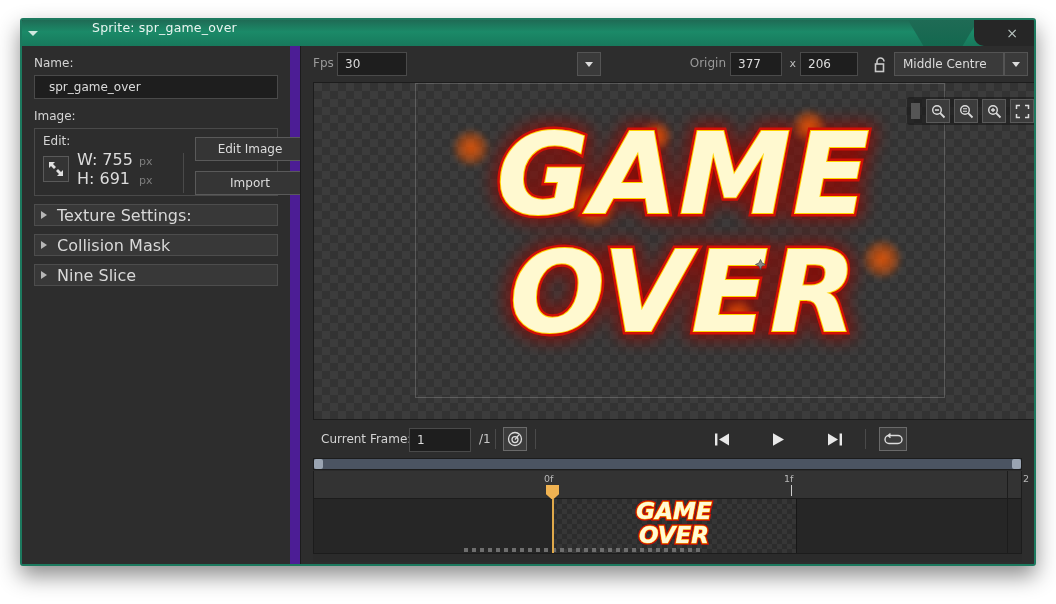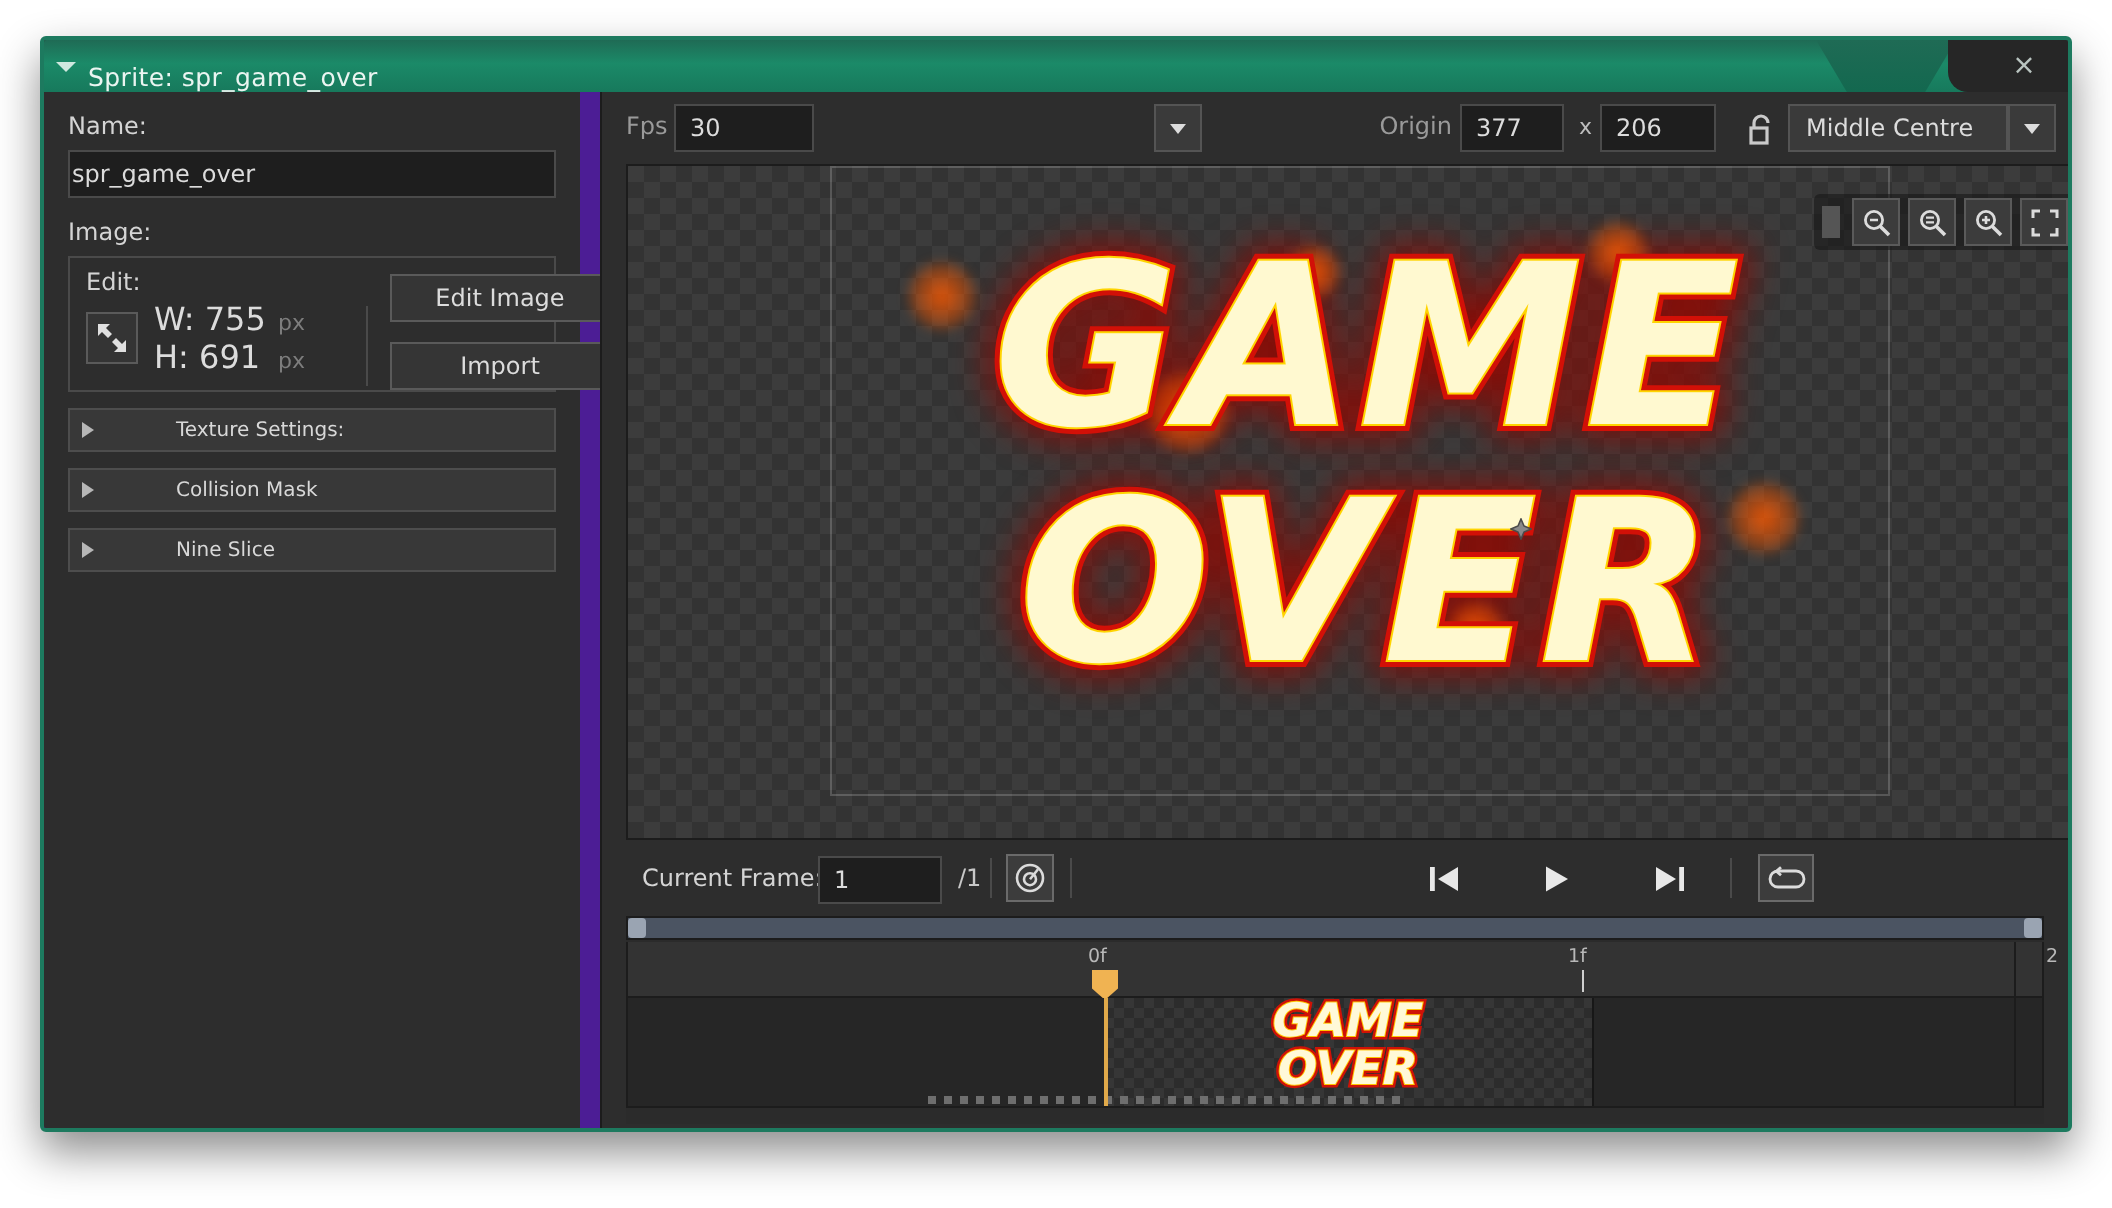--- a/index.html
+++ b/index.html
@@ -18,21 +18,21 @@
     border: 2px solid #1d7a5f;
     border-radius: 3px;
     box-shadow: 0 10px 22px rgba(0,0,0,0.45);
     overflow: hidden;
   }
 
   
   #titlebar {
     position: absolute; left: 0; top: 0; width: 100%; height: 26px;
     background: linear-gradient(to bottom, #1f6b55 0%, #1b8a68 45%, #17795c 100%);
-    display: flex; align-items: flex-end;
+    display: flex; align-items: flex-start; gap: 48px;
   }
   #title-collapse {
     width: 22px; height: 26px; display: flex; align-items: center; justify-content: center;
   }
   #title-collapse .tri {
     width: 0; height: 0;
     border-left: 5px solid transparent; border-right: 5px solid transparent;
     border-top: 5px solid #cfe8df;
   }
   #title-text {
@@ -61,21 +61,21 @@
 
   
   #left-panel {
     position: absolute; left: 0; top: 0; width: 268px; height: 100%;
     background: #2d2d2d; padding: 10px 12px 0 12px;
   }
   .panel-label { color: #d4d4d4; font-size: 12px; margin-bottom: 5px; }
   .text-input {
     width: 100%; height: 24px; background: #1e1e1e;
     border: 1px solid #4a4a4a; color: #dcdcdc;
-    font-size: 12px; padding: 0 1px; line-height: 22px;
+    font-size: 12px; padding: 0 14px; line-height: 22px;
   }
   #image-label { margin-top: 10px; }
   #size-box {
     margin-top: 4px; border: 1px solid #4a4a4a; background: #2d2d2d;
     height: 68px; padding: 5px 8px; position: relative;
   }
   #size-title { color: #d4d4d4; font-size: 12px; margin-bottom: 2px; }
   #size-row { display: flex; align-items: center; }
   #resize-icon {
     width: 26px; height: 26px; border: 1px solid #5a5a5a; background: #343434;
@@ -98,21 +98,21 @@
 
   .collapse-row {
     margin-top: 8px; height: 22px; background: #383838; border: 1px solid #4d4d4d;
     display: flex; align-items: center; padding-left: 6px;
   }
   .collapse-row .tri-r {
     width: 0; height: 0; margin-right: 10px;
     border-top: 4.5px solid transparent; border-bottom: 4.5px solid transparent;
     border-left: 6px solid #b6b6b6;
   }
-  .collapse-row span { color: #d8d8d8; font-size: 10px; margin-left: 31px; }
+  .collapse-row span { color: #d8d8d8; font-size: 16px; }
 
   #left-divider {
     position:absolute; left:278px; top:0; width:1px; height:100%; background:#1c1c1c;
   }
 
   
   #right-area {
     position: absolute; left: 279px; top: 0; right: 0; bottom: 0; background: #2d2d2d;
   }
 

